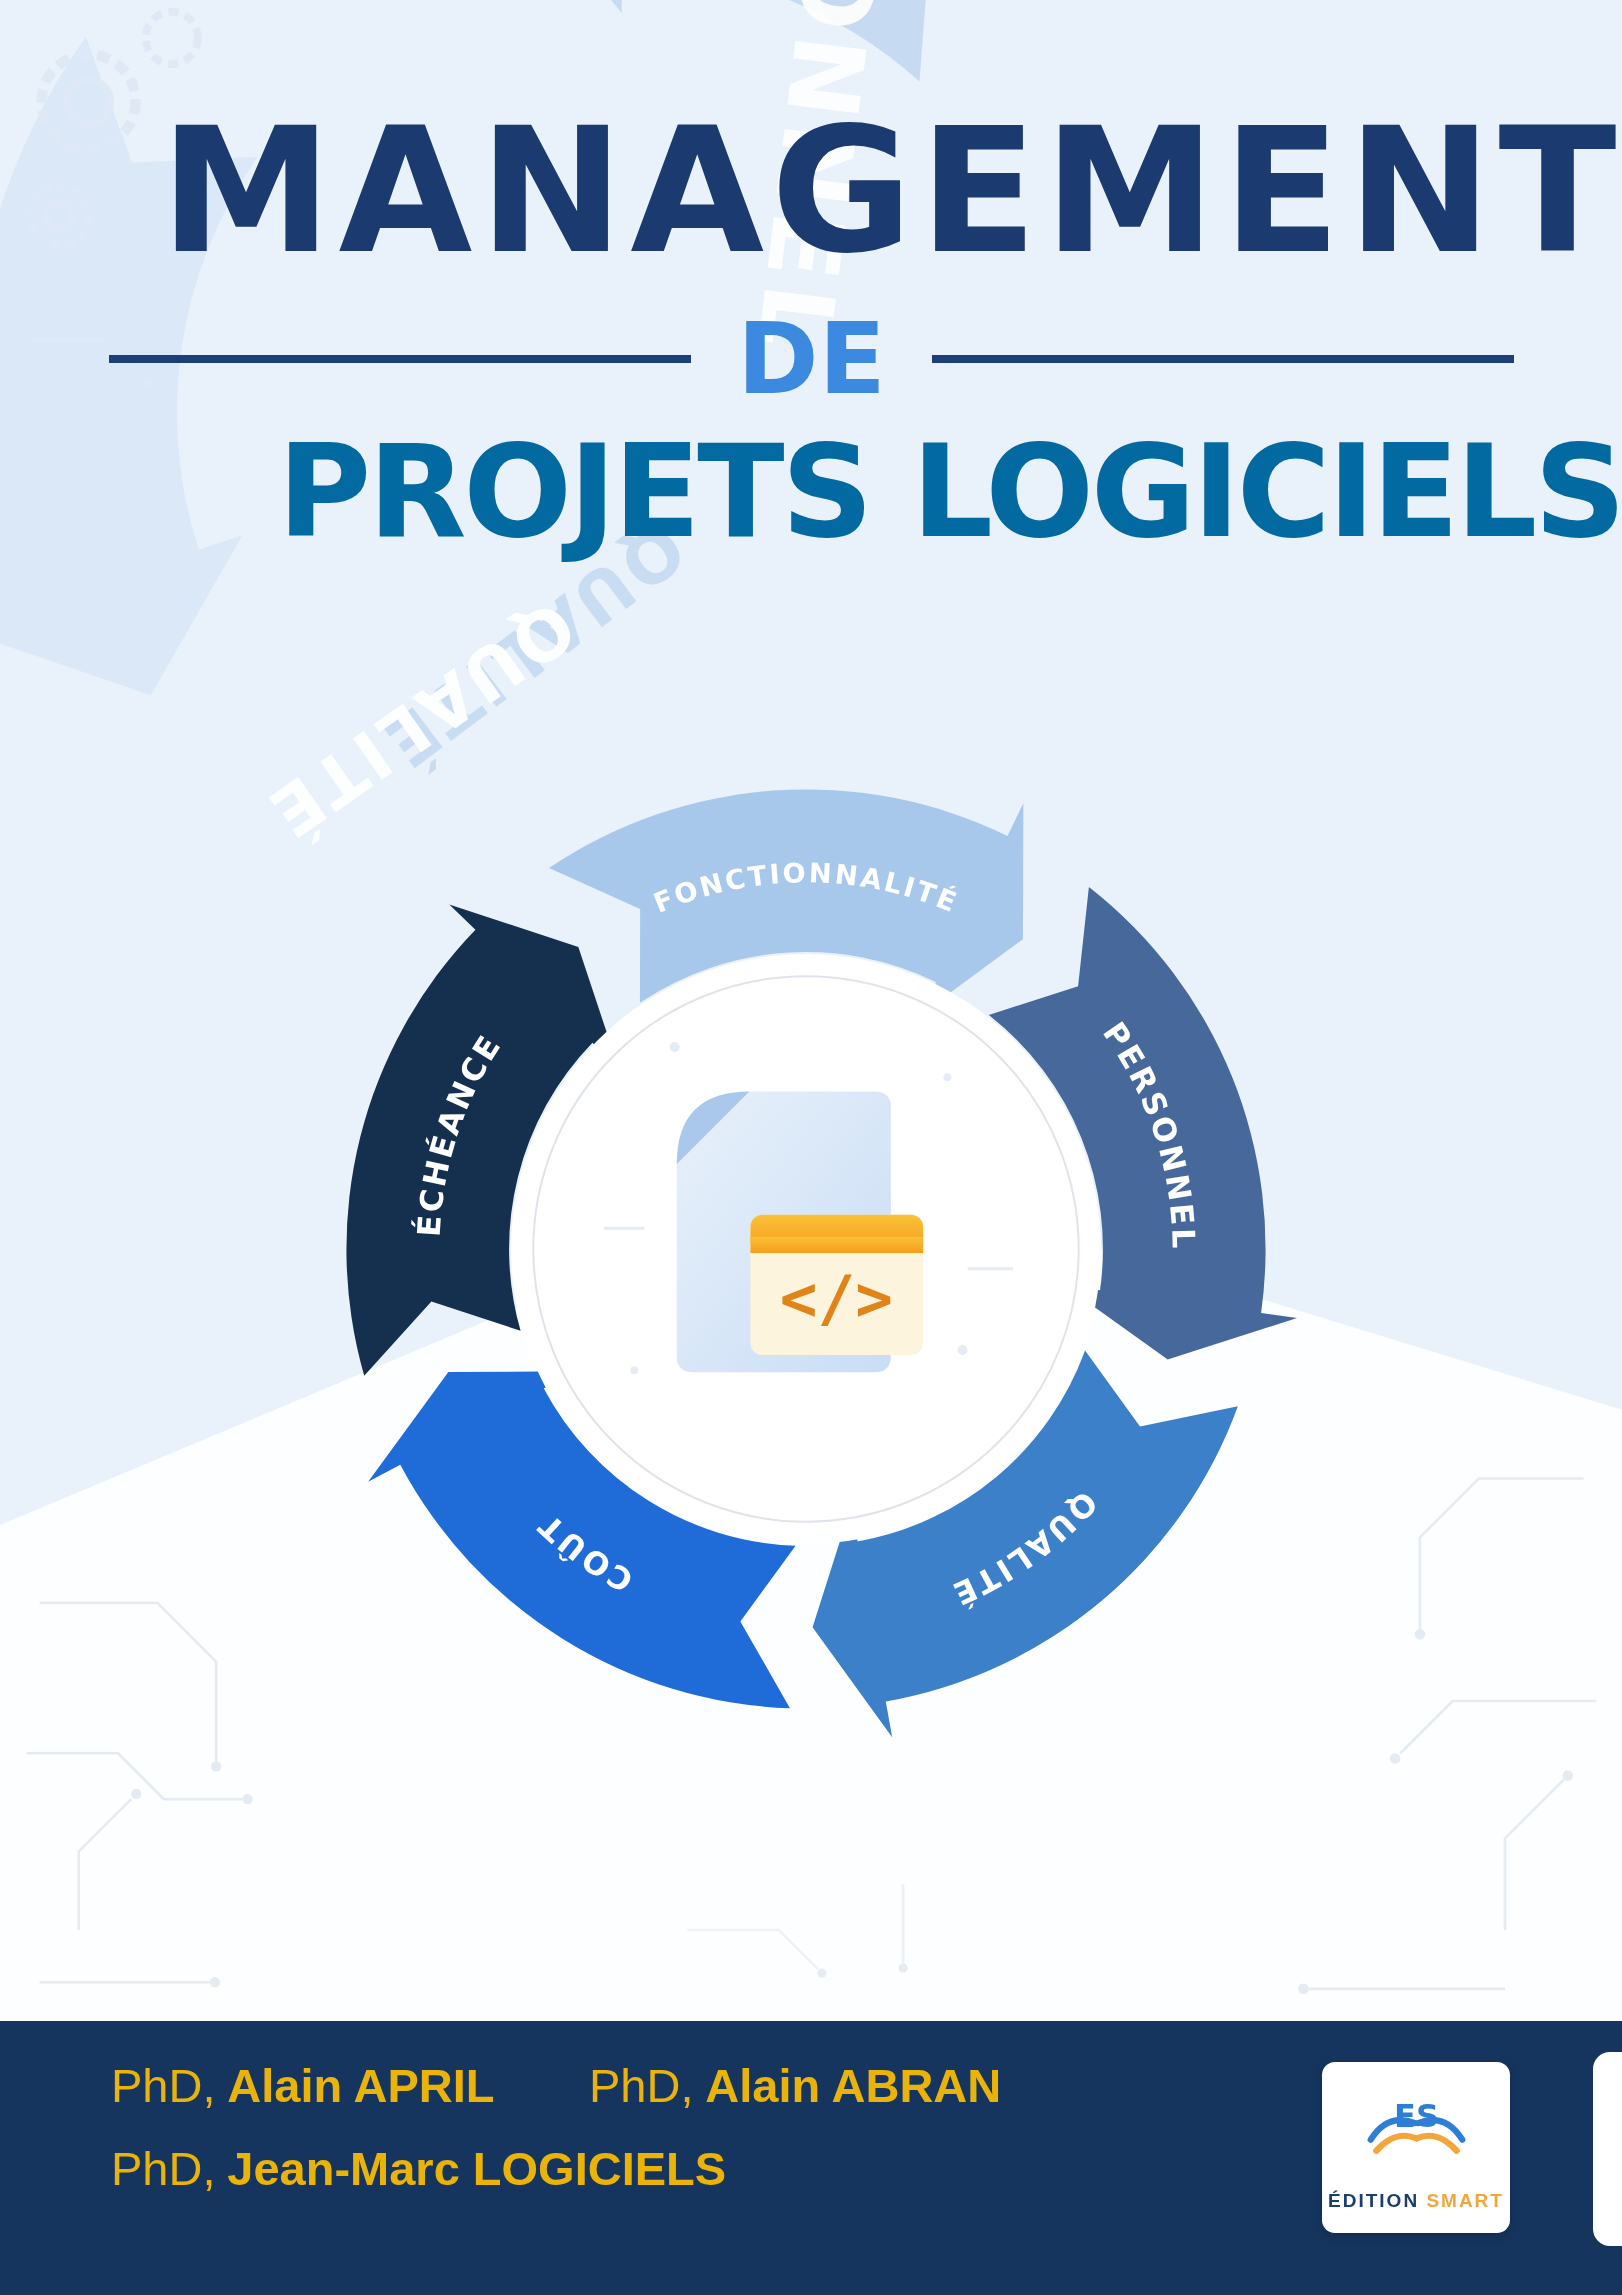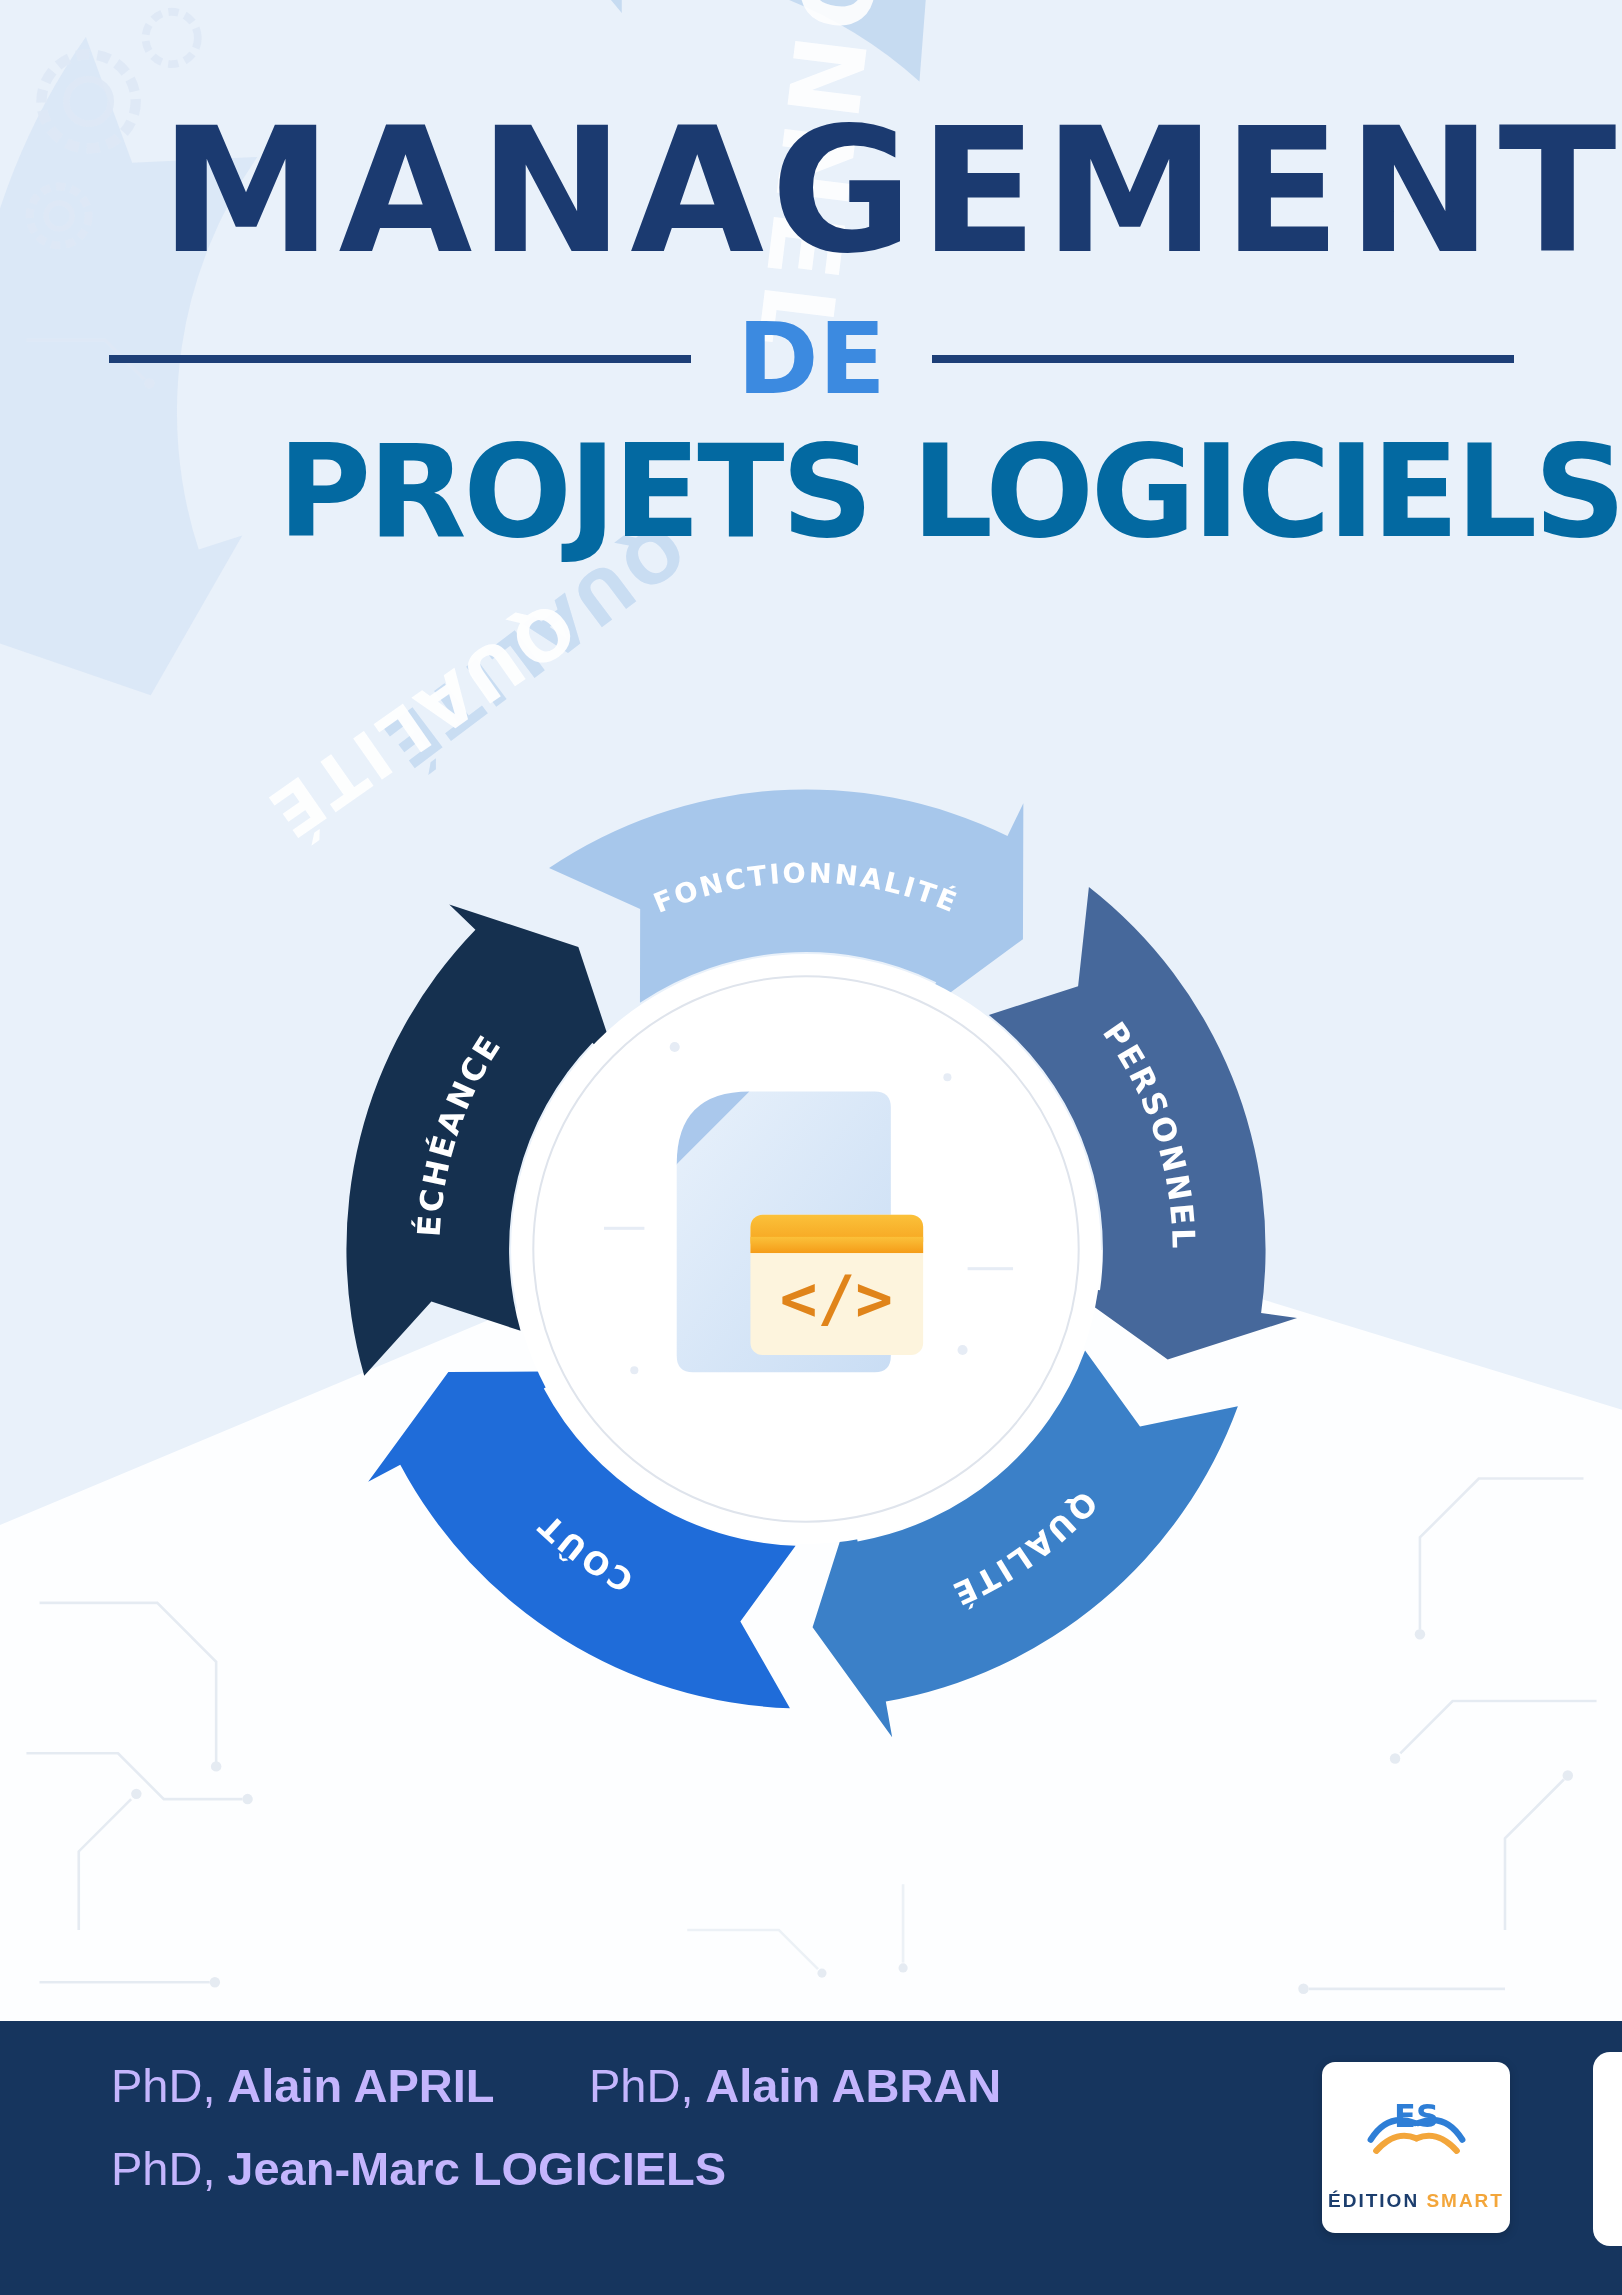--- a/index.html
+++ b/index.html
@@ -41,21 +41,21 @@
     font-family:"DejaVu Sans Mono",monospace;font-weight:bold;fill:#e0841a;
   }
   
   .footer{
     position:absolute;left:0;bottom:0;width:1623px;height:274px;
     background:#16355e;z-index:6;
   }
   .authors{
     position:absolute;left:111px;top:39px;
     display:grid;grid-template-columns:478px auto;row-gap:31px;
-    color:#c4b5fd;font-size:47px;line-height:52px;white-space:nowrap;
+    color:#eab308;font-size:47px;line-height:52px;white-space:nowrap;
   }
   .author .prefix{font-weight:400;margin-right:11.8px;}
   .author .name{font-weight:700;}
   .logo-card{
     position:absolute;right:113px;top:41px;width:188px;height:171px;
     background:#ffffff;border-radius:13px;
     display:flex;flex-direction:column;align-items:center;justify-content:center;
     box-shadow:0 2.6px 9.2px rgba(0,0,0,.18);
     text-align:center;
   }

